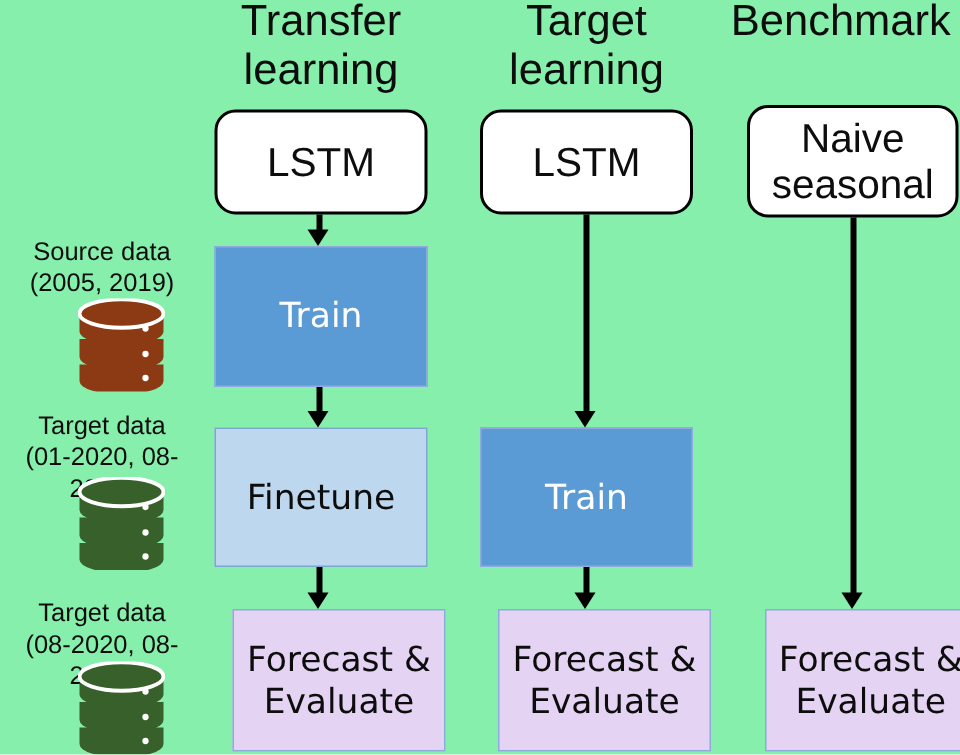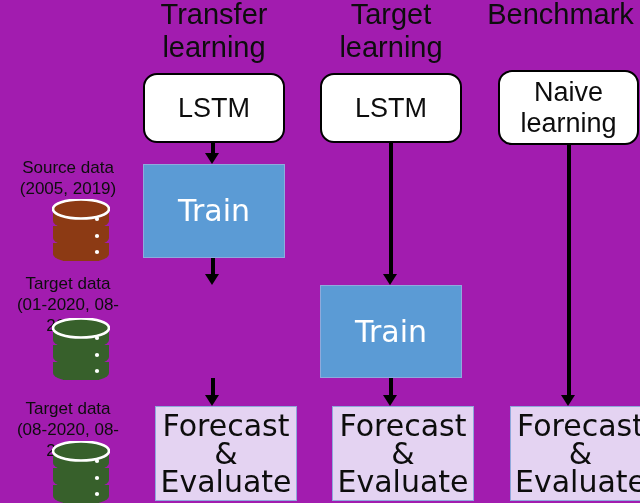--- a/index.html
+++ b/index.html
@@ -4,21 +4,21 @@
 <style>
   html, body {
     margin: 0;
     padding: 0;
     background: #ffffff;
   }
   #canvas {
     position: relative;
     width: 640px;
     height: 503px;
-    background: #a21caf;
+    background: #86efac;
     overflow: hidden;
     font-family: "Liberation Sans", sans-serif;
     color: #000000;
   }
 
   
   .col-header {
     position: absolute;
     text-align: center;
     font-family: "Liberation Sans", sans-serif;
@@ -54,21 +54,21 @@
 
   
   .proc-box {
     position: absolute;
     box-sizing: border-box;
     display: flex;
     align-items: center;
     justify-content: center;
     text-align: center;
     font-family: "DejaVu Sans", sans-serif;
-    font-size: 30px;
+    font-size: 23px;
     line-height: 28px;
     white-space: pre-line;
   }
   .proc-train {
     background: #5B9BD5;
     border: 1.2px solid #8FAADC;
     color: #ffffff;
   }
   .proc-finetune {
     background: #BDD7EE;
@@ -166,23 +166,24 @@
 
   <div class="col-header" id="hdr-transfer">Transfer
 learning</div>
   <div class="col-header" id="hdr-target">Target
 learning</div>
   <div class="col-header" id="hdr-bench">Benchmark</div>
 
   <div class="model-box" id="box-lstm-1">LSTM</div>
   <div class="model-box" id="box-lstm-2">LSTM</div>
   <div class="model-box" id="box-naive">Naive
-learning</div>
+seasonal</div>
 
   <div class="proc-box proc-train" id="box-train-1">Train</div>
+  <div class="proc-box proc-finetune" id="box-finetune-1">Finetune</div>
   <div class="proc-box proc-forecast" id="box-forecast-1">Forecast &amp;
 Evaluate</div>
 
   <div class="proc-box proc-train" id="box-train-2">Train</div>
   <div class="proc-box proc-forecast" id="box-forecast-2">Forecast &amp;
 Evaluate</div>
 
   <div class="proc-box proc-forecast" id="box-forecast-3">Forecast &amp;
 Evaluate</div>
 

